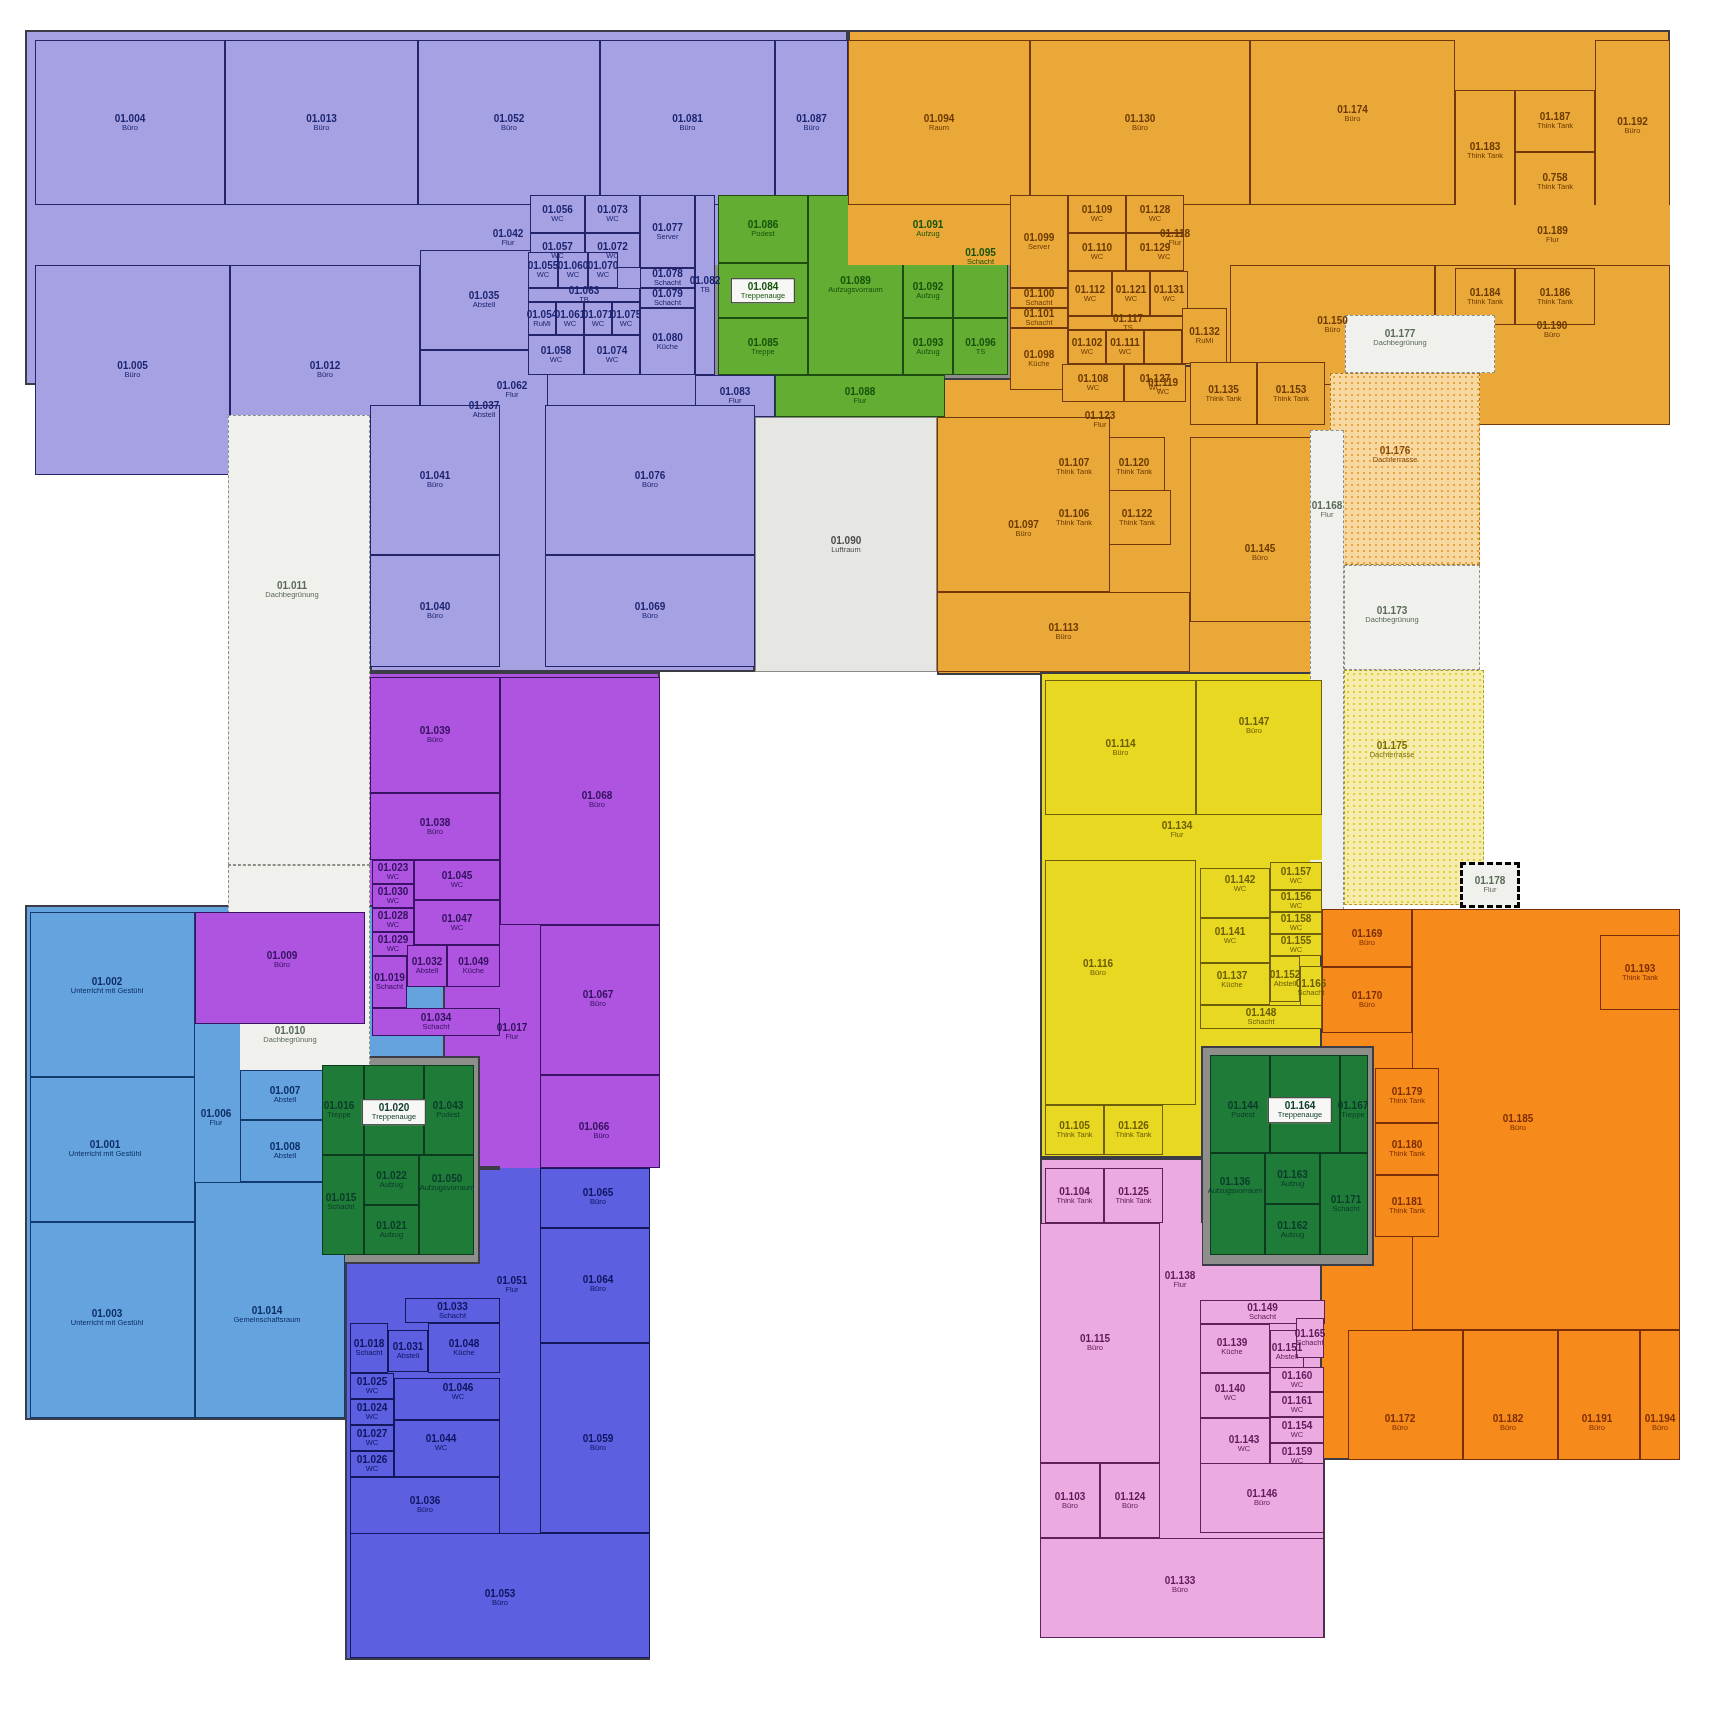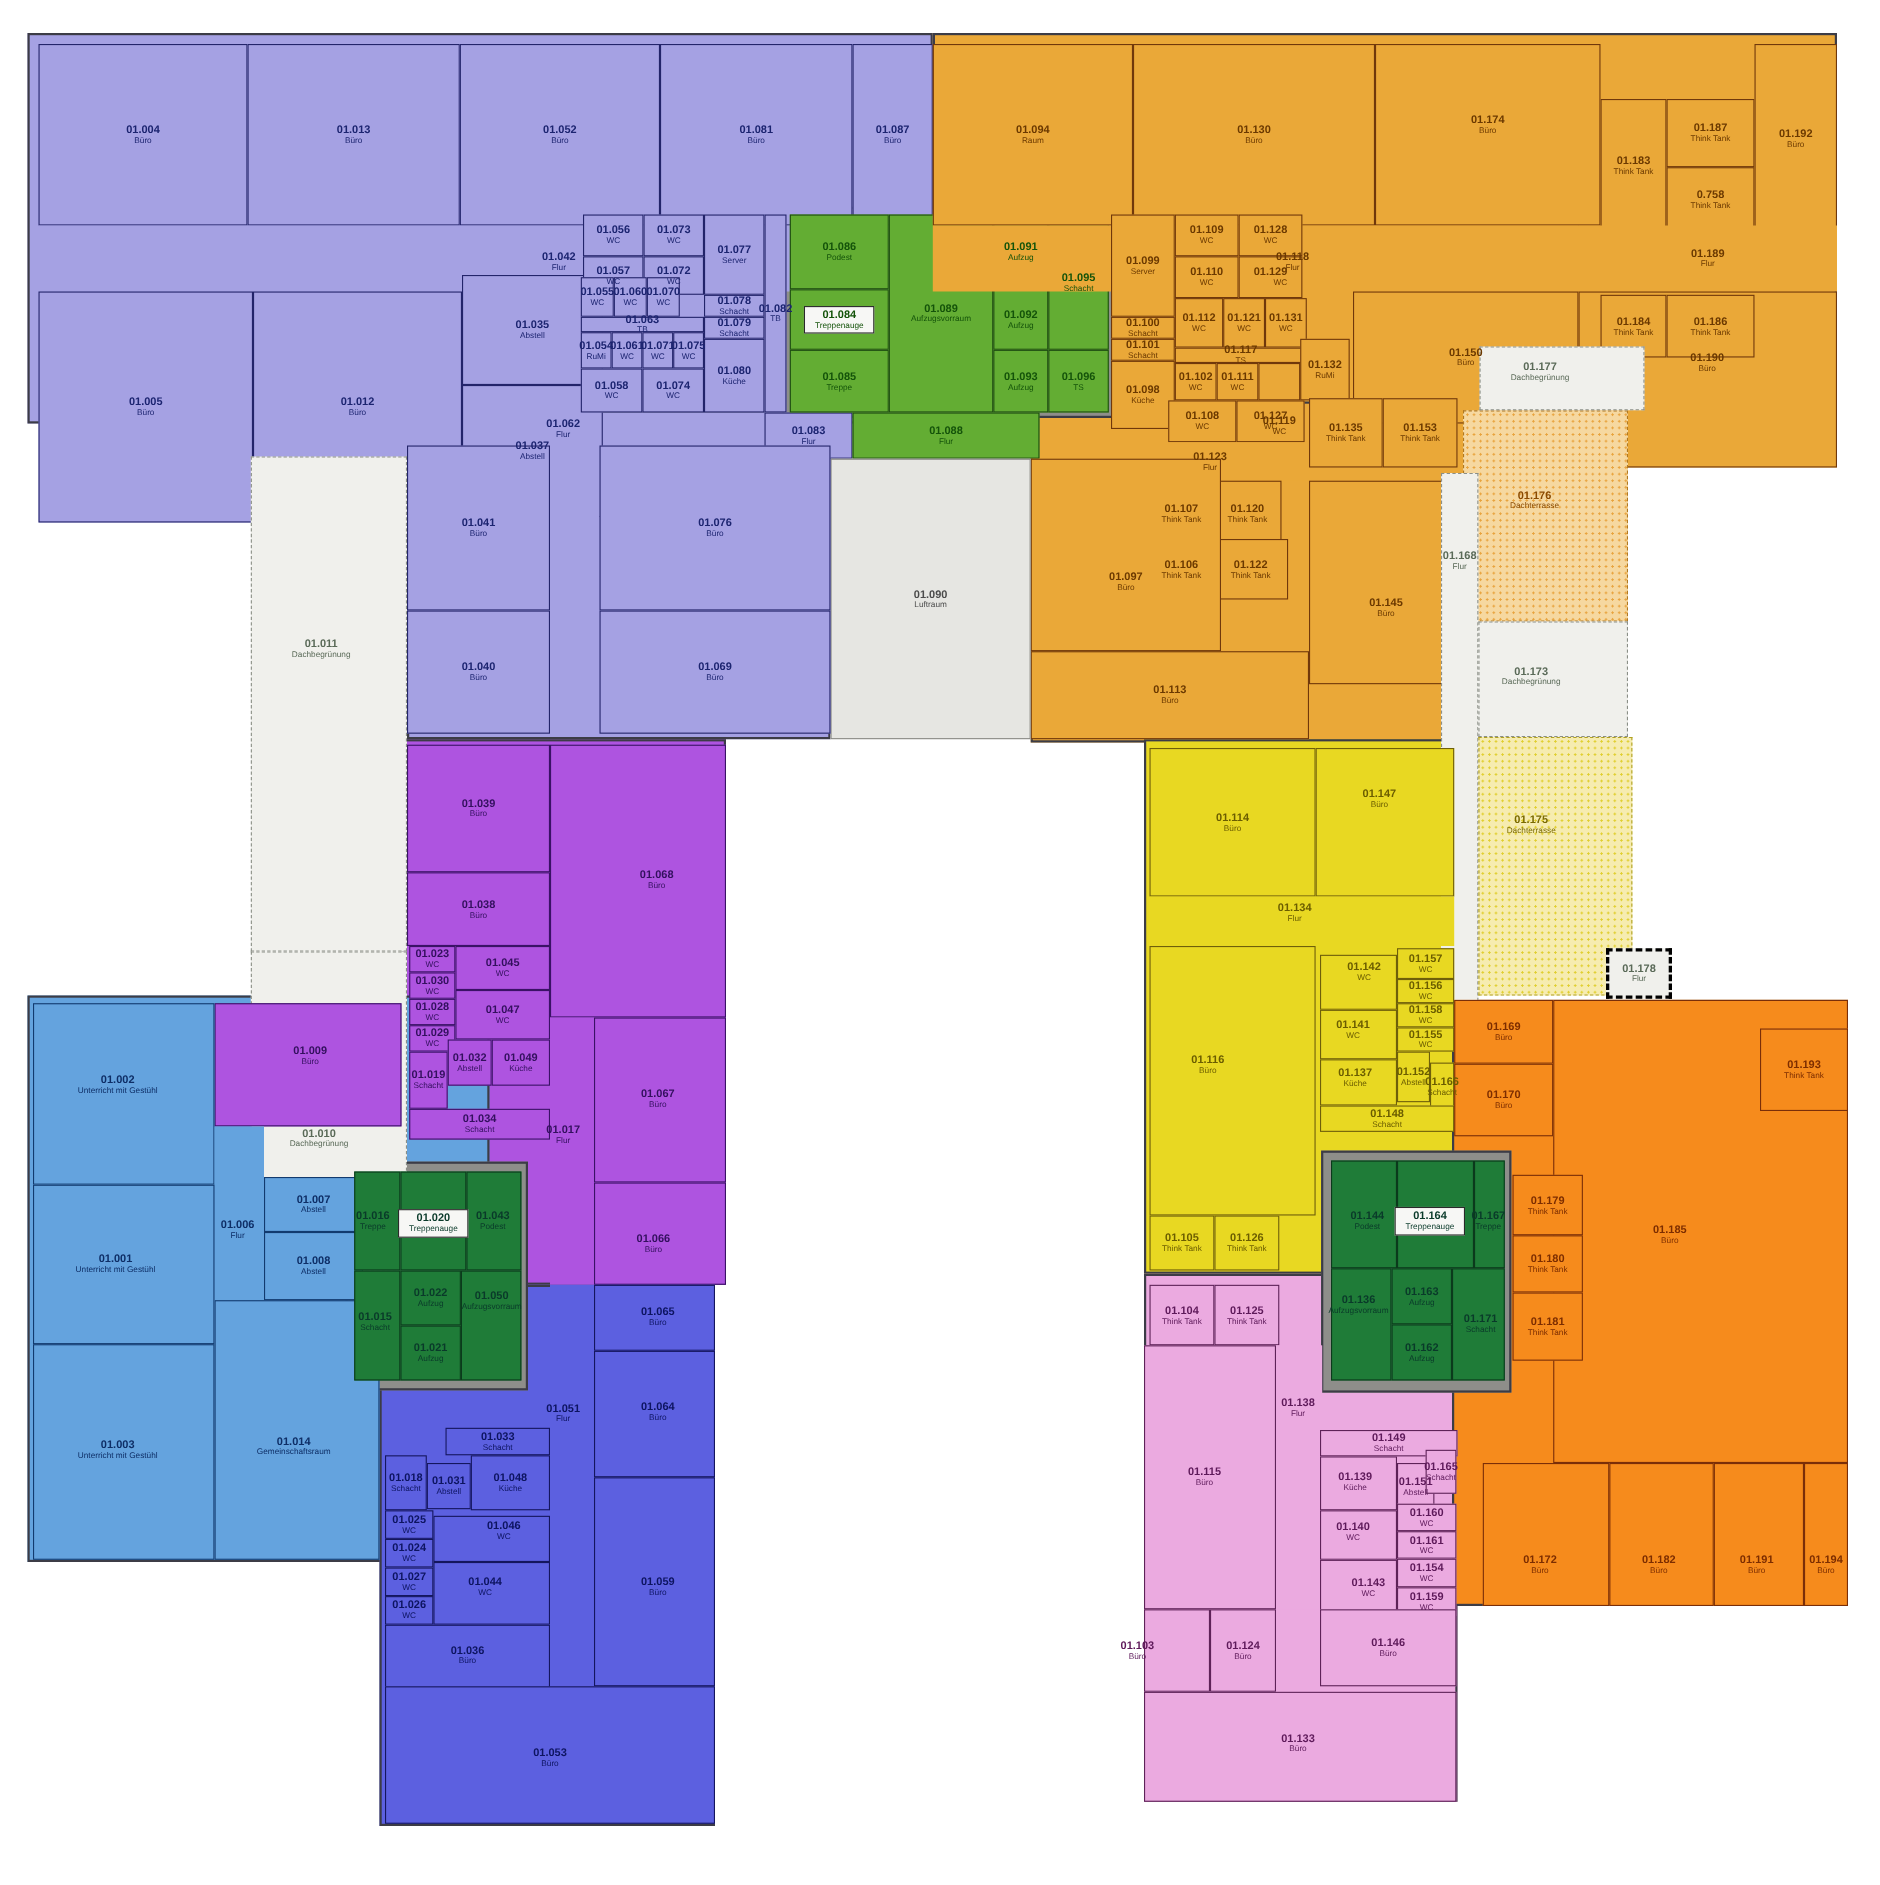--- a/index.html
+++ b/index.html
@@ -594,21 +594,21 @@
     <div class="lbl z-vio" style="left: 512px; top: 1032px;">
       <span class="id">01.017</span>
       <span class="sub">Flur</span>
     </div>
     <div class="room z-vio" style="left: 540px; top: 925px; width: 120px; height: 150px;"></div>
     <div class="lbl z-vio" style="left: 598px; top: 999px;">
       <span class="id">01.067</span>
       <span class="sub">Büro</span>
     </div>
     <div class="room z-vio" style="left: 540px; top: 1075px; width: 120px; height: 93px;"></div>
-    <div class="lbl z-vio" style="left: 594px; top: 1131px;">
+    <div class="lbl z-vio" style="left: 594px; top: 1131px; text-align: right;">
       <span class="id">01.066</span>
       <span class="sub">Büro</span>
     </div>
     <div class="room z-vio" style="left: 195px; top: 912px; width: 170px; height: 112px;"></div>
     <div class="lbl z-vio" style="left: 282px; top: 960px;">
       <span class="id">01.009</span>
       <span class="sub">Büro</span>
     </div>
     <div class="room z-blu" style="left: 30px; top: 912px; width: 165px; height: 165px;"></div>
     <div class="lbl z-blu" style="left: 107px; top: 986px;">
@@ -904,21 +904,21 @@
     <div class="lbl z-pnk" style="left: 1244px; top: 1444px;">
       <span class="id">01.143</span>
       <span class="sub">WC</span>
     </div>
     <div class="room z-pnk" style="left: 1270px; top: 1443px; width: 54px; height: 26px;"></div>
     <div class="lbl z-pnk" style="left: 1297px; top: 1456px;">
       <span class="id">01.159</span>
       <span class="sub">WC</span>
     </div>
     <div class="room z-pnk" style="left: 1040px; top: 1463px; width: 60px; height: 75px;"></div>
-    <div class="lbl z-pnk" style="left: 1034px; top: 1500.5px;">
+    <div class="lbl z-pnk" style="left: 1070px; top: 1500.5px;">
       <span class="id">01.103</span>
       <span class="sub">Büro</span>
     </div>
     <div class="room z-pnk" style="left: 1100px; top: 1463px; width: 60px; height: 75px;"></div>
     <div class="lbl z-pnk" style="left: 1130px; top: 1500.5px;">
       <span class="id">01.124</span>
       <span class="sub">Büro</span>
     </div>
     <div class="room z-pnk" style="left: 1200px; top: 1463px; width: 124px; height: 70px;"></div>
     <div class="lbl z-pnk" style="left: 1262px; top: 1498px;">

